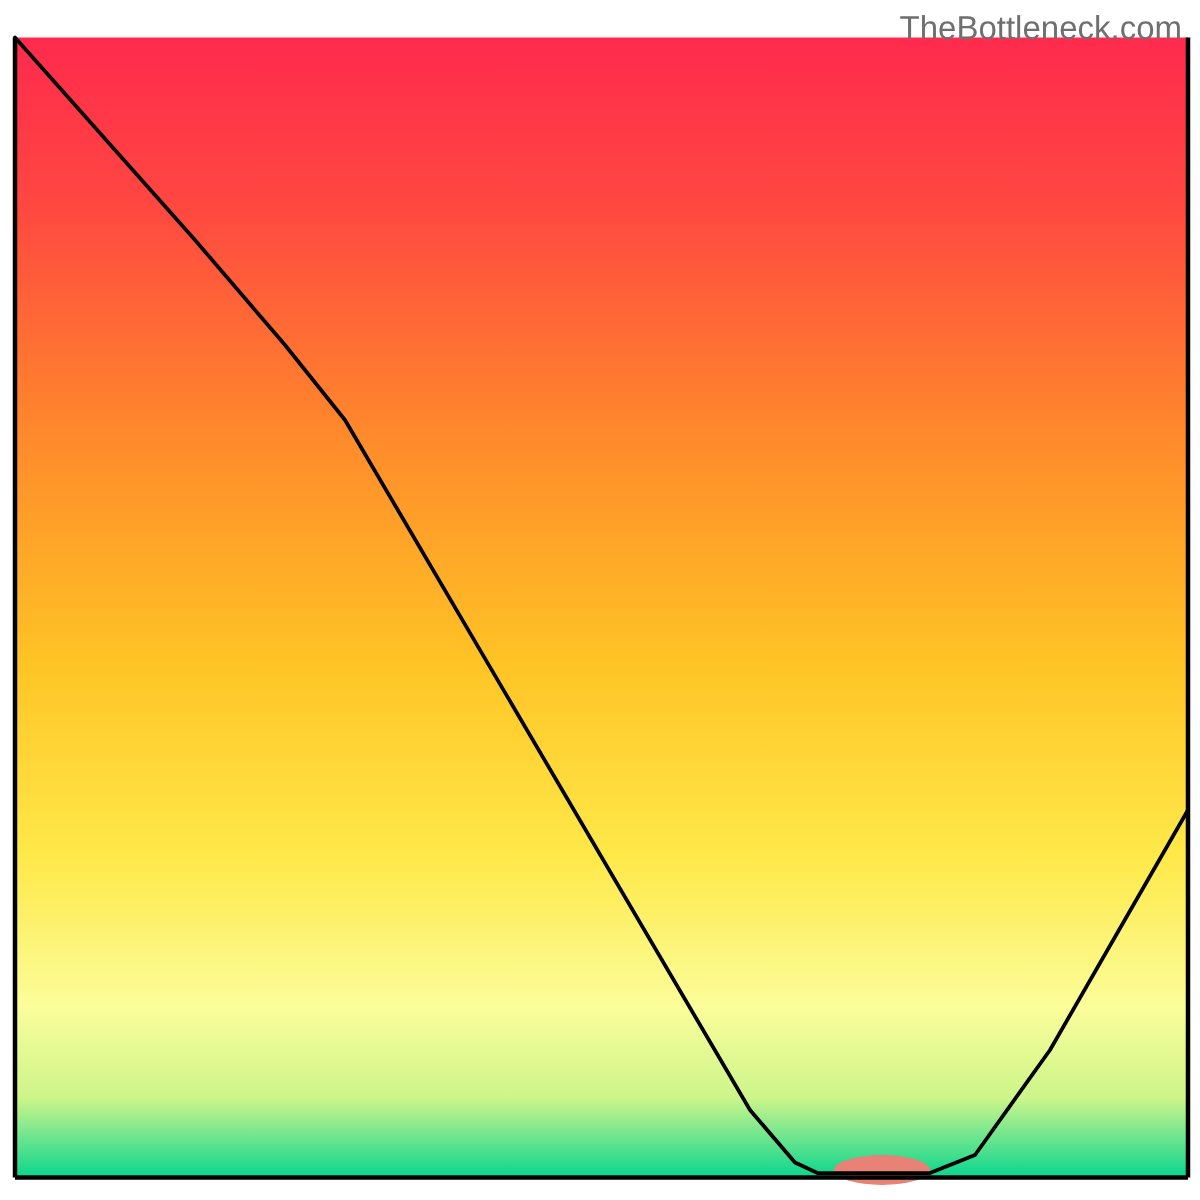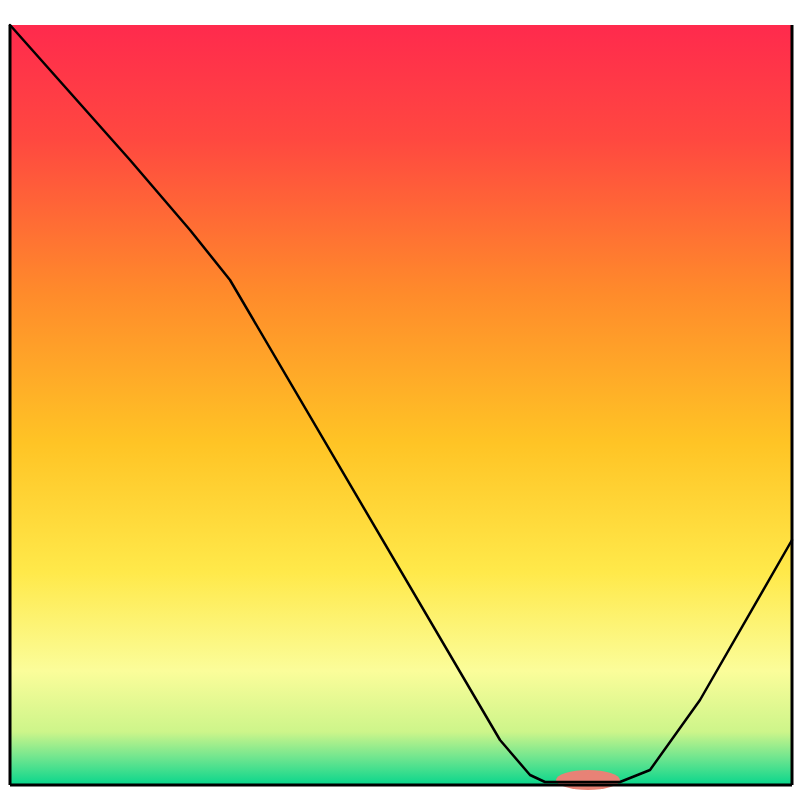--- a/index.html
+++ b/index.html
@@ -27,20 +27,21 @@
   svg {
     position: absolute;
     top: 0;
     left: 0;
   }
 </style>
 </head>
 <body>
 
 <div class="chart-container">
+  <div class="watermark">TheBottleneck.com</div>
   <svg id="chart-svg" width="800" height="800" viewBox="0 0 800 800">
     <defs>
       <linearGradient id="bg-grad" x1="0" y1="0" x2="0" y2="1">
           <stop offset="0%" stop-color="#ff2a4d"></stop>
           <stop offset="15%" stop-color="#ff4840"></stop>
           <stop offset="35%" stop-color="#ff8a2b"></stop>
           <stop offset="55.00000000000001%" stop-color="#ffc425"></stop>
           <stop offset="72%" stop-color="#ffe94a"></stop>
           <stop offset="85%" stop-color="#fbfd9a"></stop>
           <stop offset="93%" stop-color="#cdf58a"></stop>

